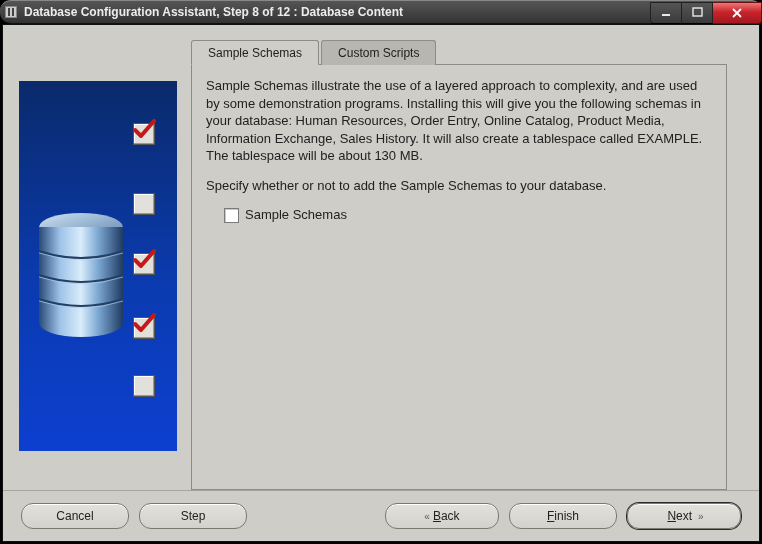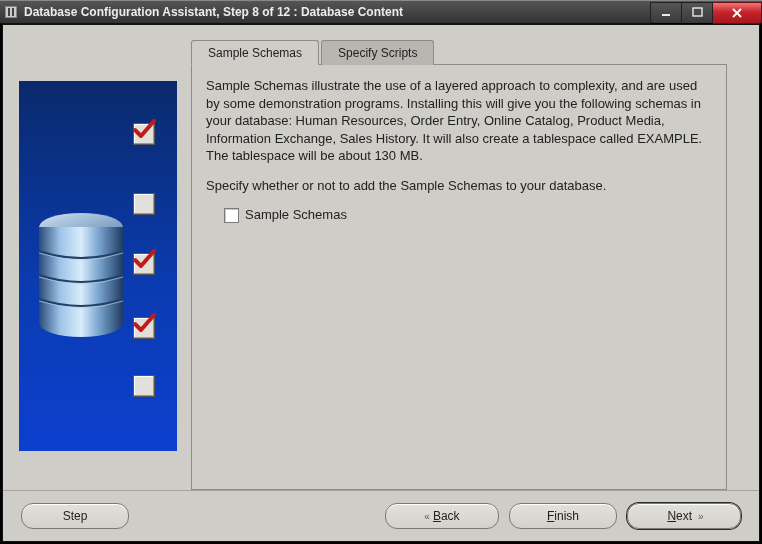--- a/index.html
+++ b/index.html
@@ -23,20 +23,21 @@
     height: 22px;
     background: linear-gradient(to bottom, #555 0%, #444 50%, #333 100%);
     display: flex;
     align-items: center;
     padding: 0 0 0 4px;
     color: #ececec;
     font-size: 12px;
     font-weight: 600;
     border-top: 1px solid #888;
     border-bottom: 1px solid #111;
+    border-radius: 11px;
   }
   .titlebar .app-icon {
     width: 14px;
     height: 14px;
     margin-right: 6px;
     display: inline-block;
   }
   .titlebar .title-text {
     flex: 1;
     white-space: nowrap;
@@ -296,36 +297,39 @@
         </div>
         <div class="wiz-cb pos5"></div>
       </div>
 
       <div class="main-panel">
         <div class="tabs">
           <div class="tab active">
             <span>Sample Schemas</span>
           </div>
           <div class="tab">
-            <span>Specify Scripts</span>
+            <span>Custom Scripts</span>
           </div>
         </div>
         <div class="tab-body">
           <p>Sample Schemas illustrate the use of a layered approach to complexity, and are used by some demonstration programs. Installing this will give you the following schemas in your database: Human Resources, Order Entry, Online Catalog, Product Media, Information Exchange, Sales History. It will also create a tablespace called EXAMPLE. The tablespace will be about 130 MB.</p>
           <p>Specify whether or not to add the Sample Schemas to your database.</p>
           <div class="schema-checkbox-row">
             <div class="native-cb"></div>
             <span>Sample Schemas</span>
           </div>
         </div>
       </div>
     </div>
 
     <div class="button-bar">
       <div class="btn">
+        <span>Cancel</span>
+      </div>
+      <div class="btn">
         <span>Step</span>
       </div>
       <div class="spacer"></div>
       <div class="btn nav">
         <span class="arrow">«</span>
         <span><span class="underline">B</span><span></span>ack</span>
       </div>
       <div class="btn">
         <span><span class="underline">F</span>inish</span>
       </div>

